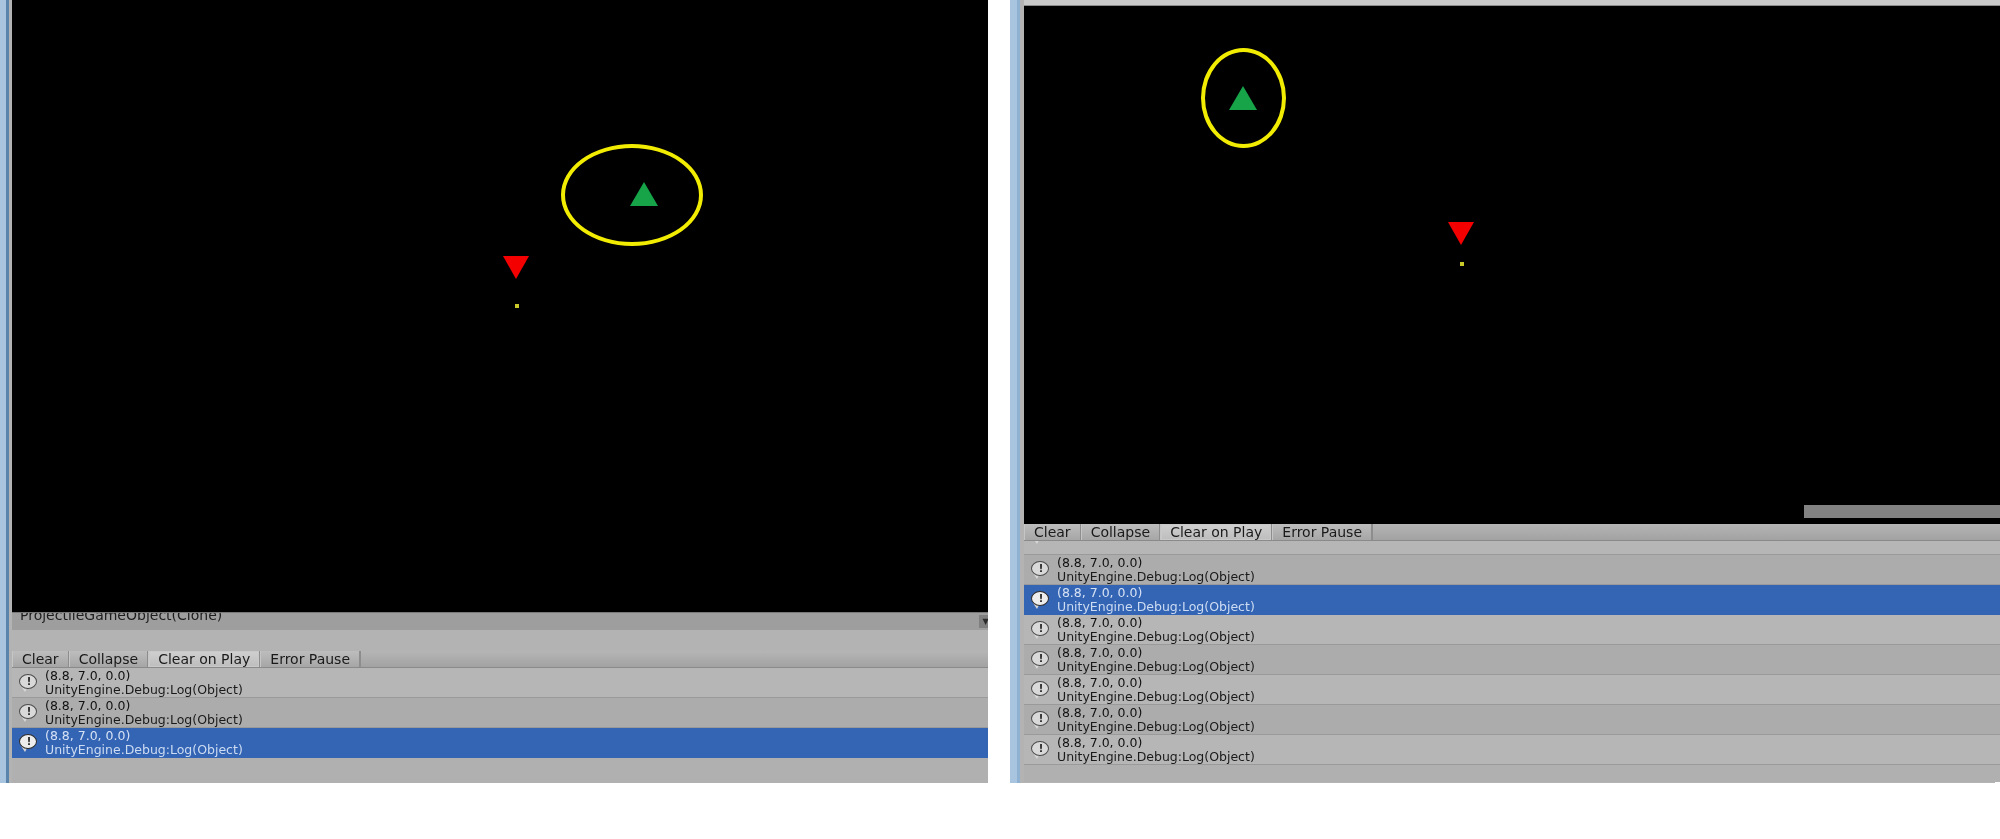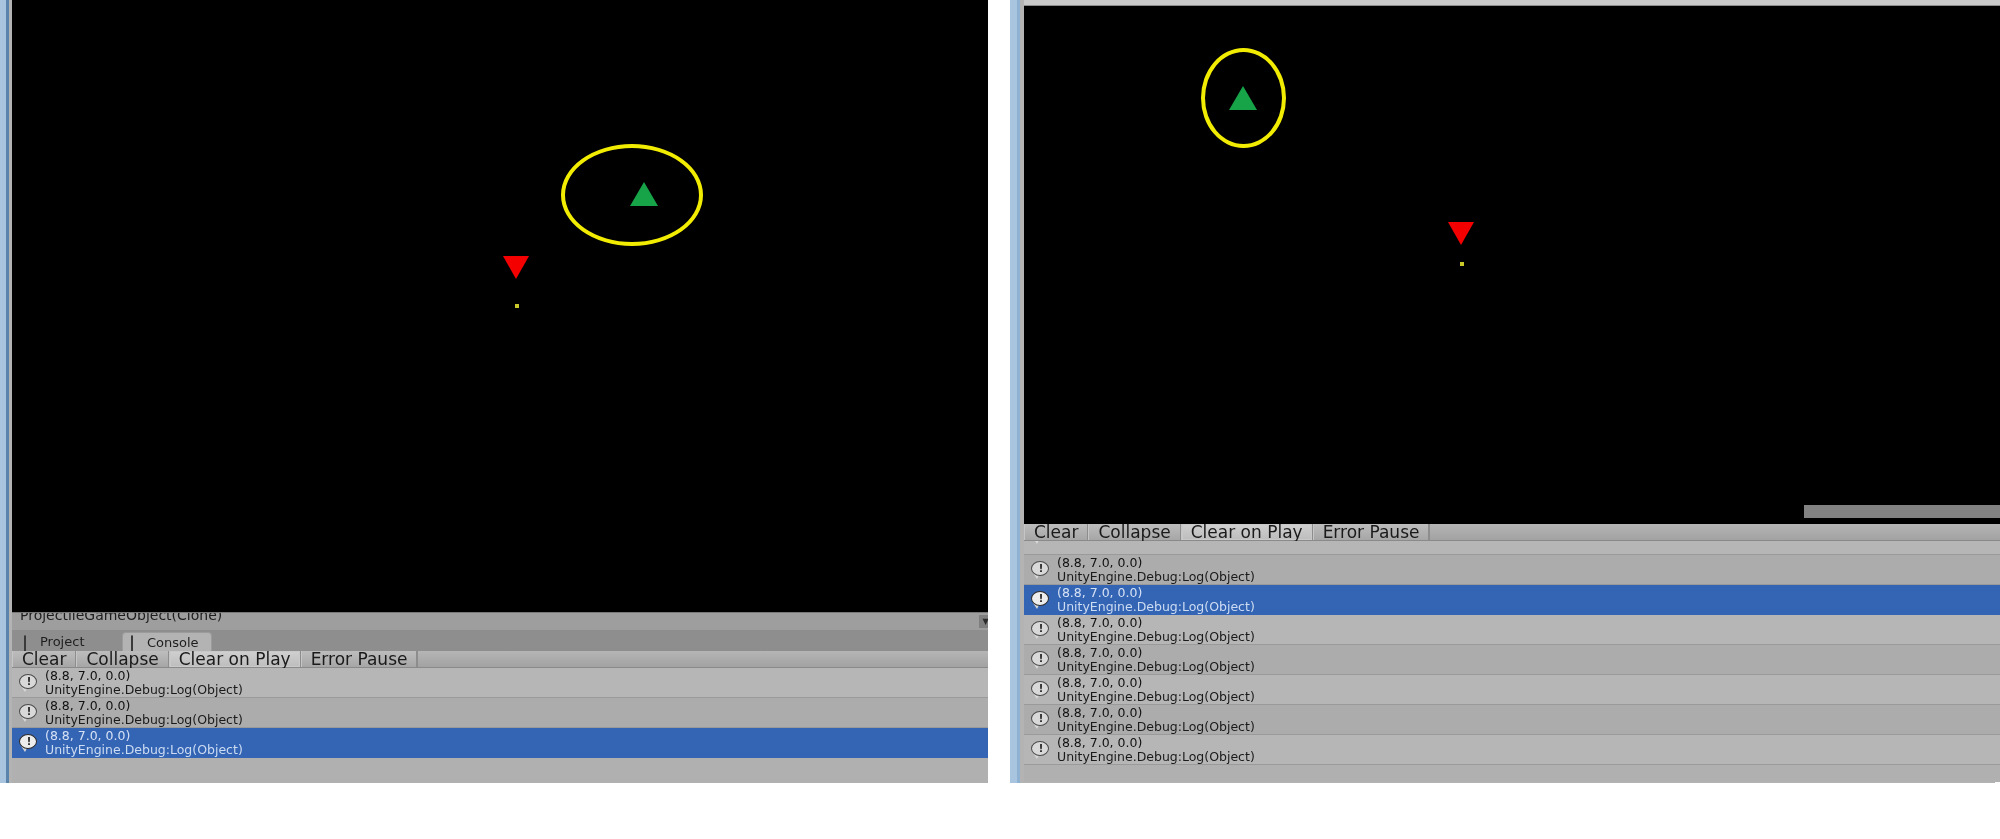--- a/index.html
+++ b/index.html
@@ -212,21 +212,21 @@
     left: 6px;
     width: 982px;
     height: 17px;
     background: #aeaeae;
     border-bottom: 1px solid #8a8a8a;
     box-sizing: border-box;
     display: flex;
     align-items: stretch;
   }
   .tb-btn {
-    font-size: 17px;
+    font-size: 14px;
     color: #1a1a1a;
     padding: 0 9px;
     display: flex;
     align-items: center;
     border-right: 1px solid #8d8d8d;
     border-left: 1px solid #c6c6c6;
     background: linear-gradient(#bdbdbd, #a6a6a6);
     white-space: nowrap;
     box-sizing: border-box;
   }
@@ -348,30 +348,20 @@
 
   <div class="gv-scroll-track" style="bottom:157px;">
     <div class="gv-scroll-thumb" style="left:0px; width:645px;"></div>
   </div>
 
   <div class="name-strip" style="top:612px;">
     <span class="clip-text">ProjectileGameObject(Clone)</span>
     <span class="strip-arrow">▼</span>
   </div>
 
-  <div class="tab-bar" style="top:630px;">
-    <div class="tab inactive" style="left:4px;">
-      <span class="tab-icon"><span class="icon-folder"></span></span>
-      <span>Project</span>
-    </div>
-    <div class="tab active" style="left:110px;">
-      <span class="tab-icon"><span class="icon-console"></span></span>
-      <span>Console</span>
-    </div>
-  </div>
 
   <div class="console-toolbar" style="top:651px;">
     <div class="tb-btn">Clear</div>
     <div class="tb-btn">Collapse</div>
     <div class="tb-btn pressed">Clear on Play</div>
     <div class="tb-btn">Error Pause</div>
     <div class="tb-fill"></div>
   </div>
 
   <div class="console-list" style="top:668px; height:115px;">

